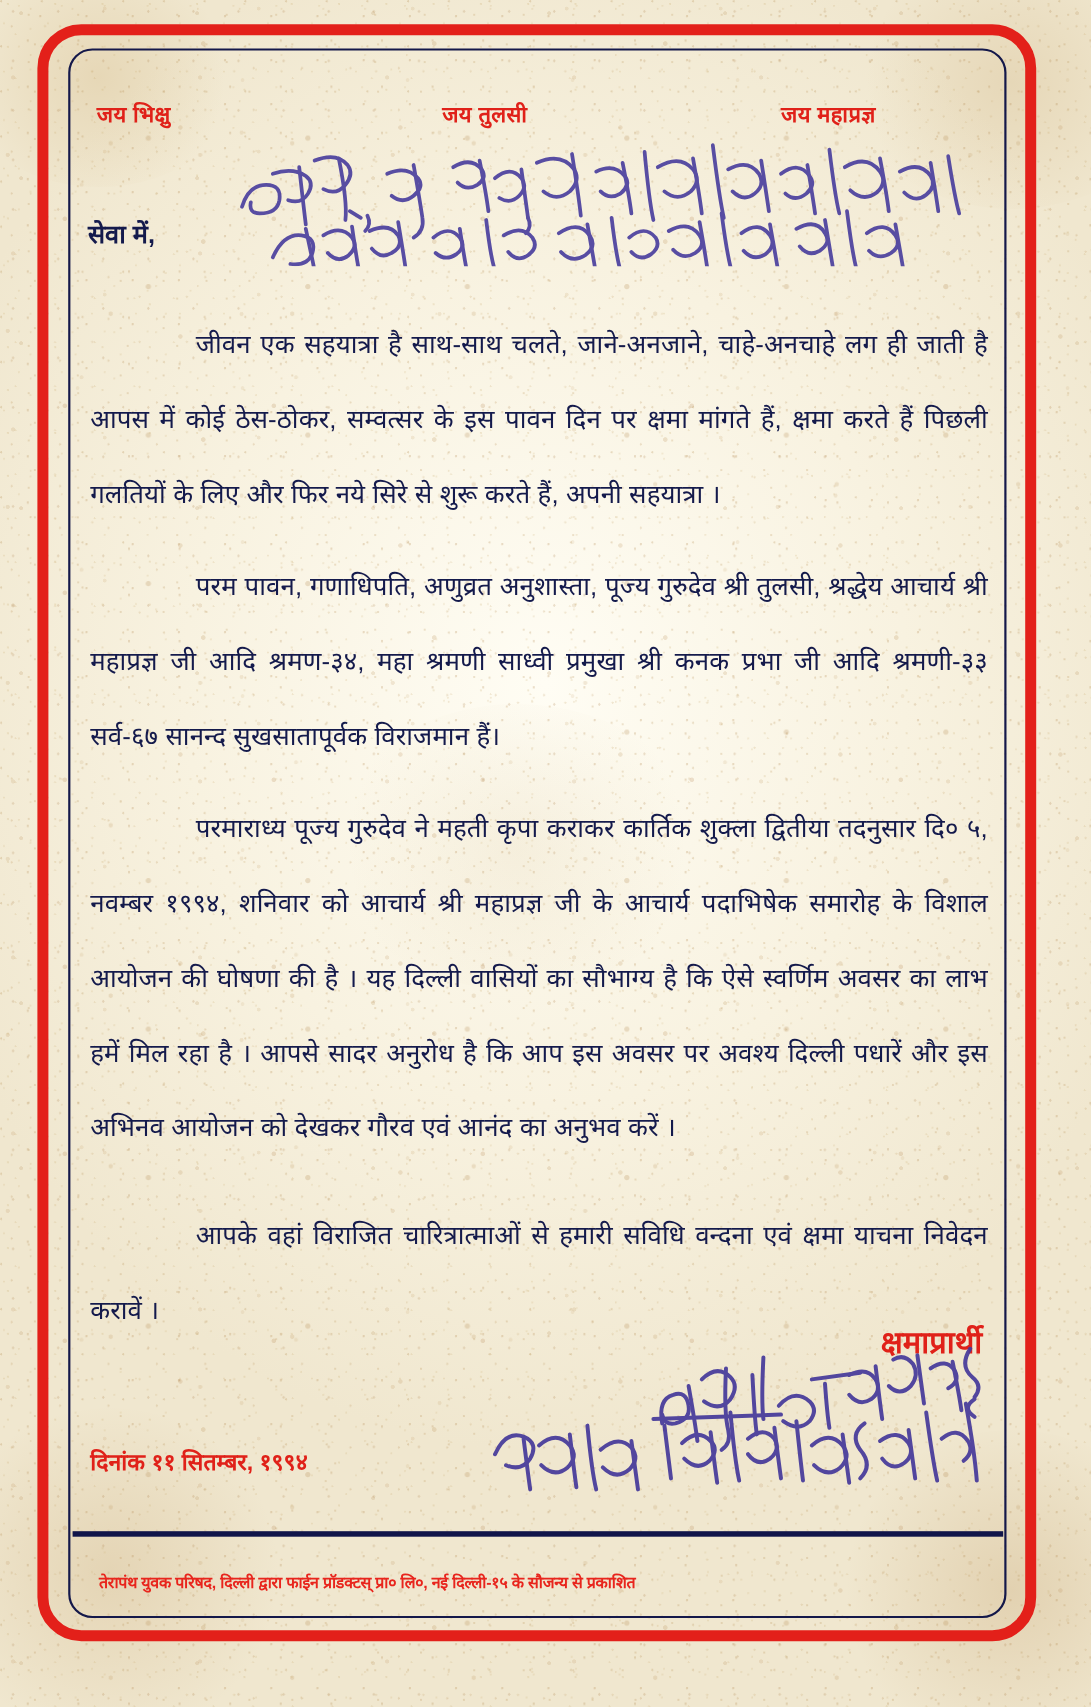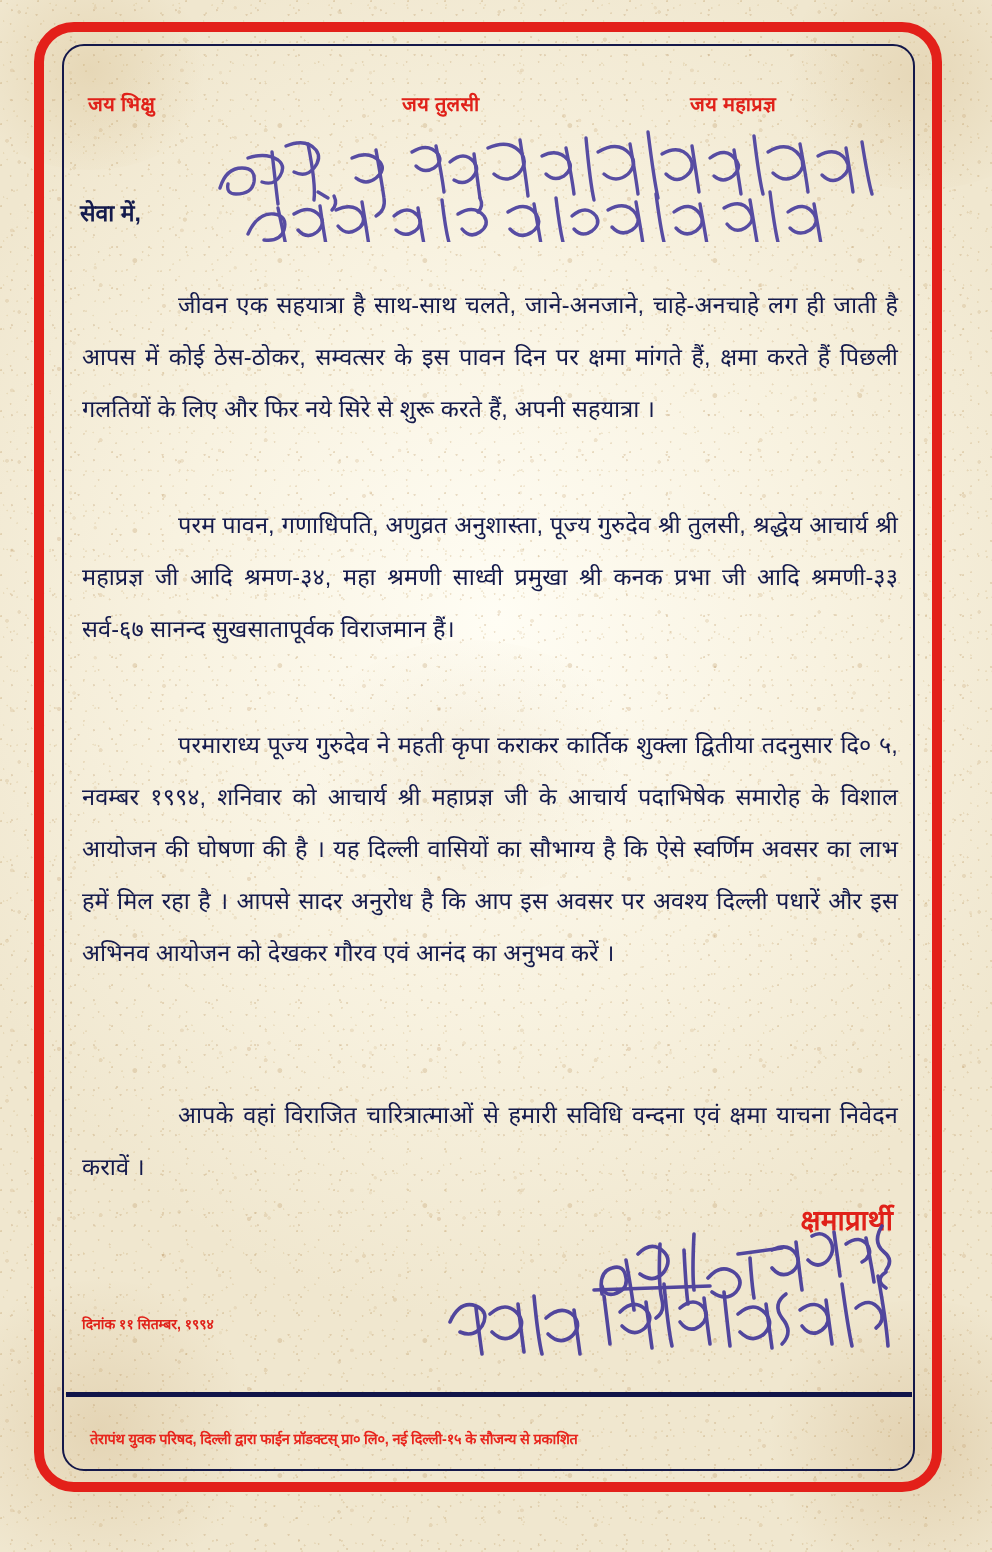--- a/index.html
+++ b/index.html
@@ -103,21 +103,21 @@
     position: absolute;
     color: #e02119;
     font-family: "Liberation Sans", sans-serif;
     font-weight: 700;
     font-size: 20px;
     letter-spacing: 0.3px;
     white-space: nowrap;
   }
   .jai-1 { left: 26px; }
   .jai-2 { left: 340px; }
-  .jai-3 { left: 628px; }
+  .jai-3 { left: 648px; }
 
   .seva {
     position: absolute;
     left: 18px; top: 152px;
     color: #141a4c;
     font-weight: 600;
     font-size: 23px;
     white-space: nowrap;
     text-align: right;
   }
@@ -138,21 +138,21 @@
   }
 
   
   .para {
     position: absolute;
     left: 20px;
     width: 816px;
     color: #141a4c;
     font-family: "Liberation Sans", sans-serif;
     font-size: 23.5px;
-    line-height: 52px;
+    line-height: 68px;
     text-align: justify;
     text-align-last: left;
     text-indent: 96px;
     letter-spacing: 0.1px;
   }
   .para.p1 { top: 211px; }
   .para.p2 { top: 431px; }
   .para.p3 { top: 651px; }
   .para.p4 { top: 1021px; }
 
@@ -163,21 +163,21 @@
     color: #e02119;
     font-weight: 700;
     font-size: 28px;
     white-space: nowrap;
   }
   .datum {
     position: absolute;
     left: 20px; top: 1270px;
     color: #e02119;
     font-weight: 700;
-    font-size: 14px;
+    font-size: 21px;
     white-space: nowrap;
   }
 
   
   #footer-rule {
     position: absolute;
     left: 4px; top: 1348px;
     width: 846px; height: 5px;
     background: #11154a;
   }

